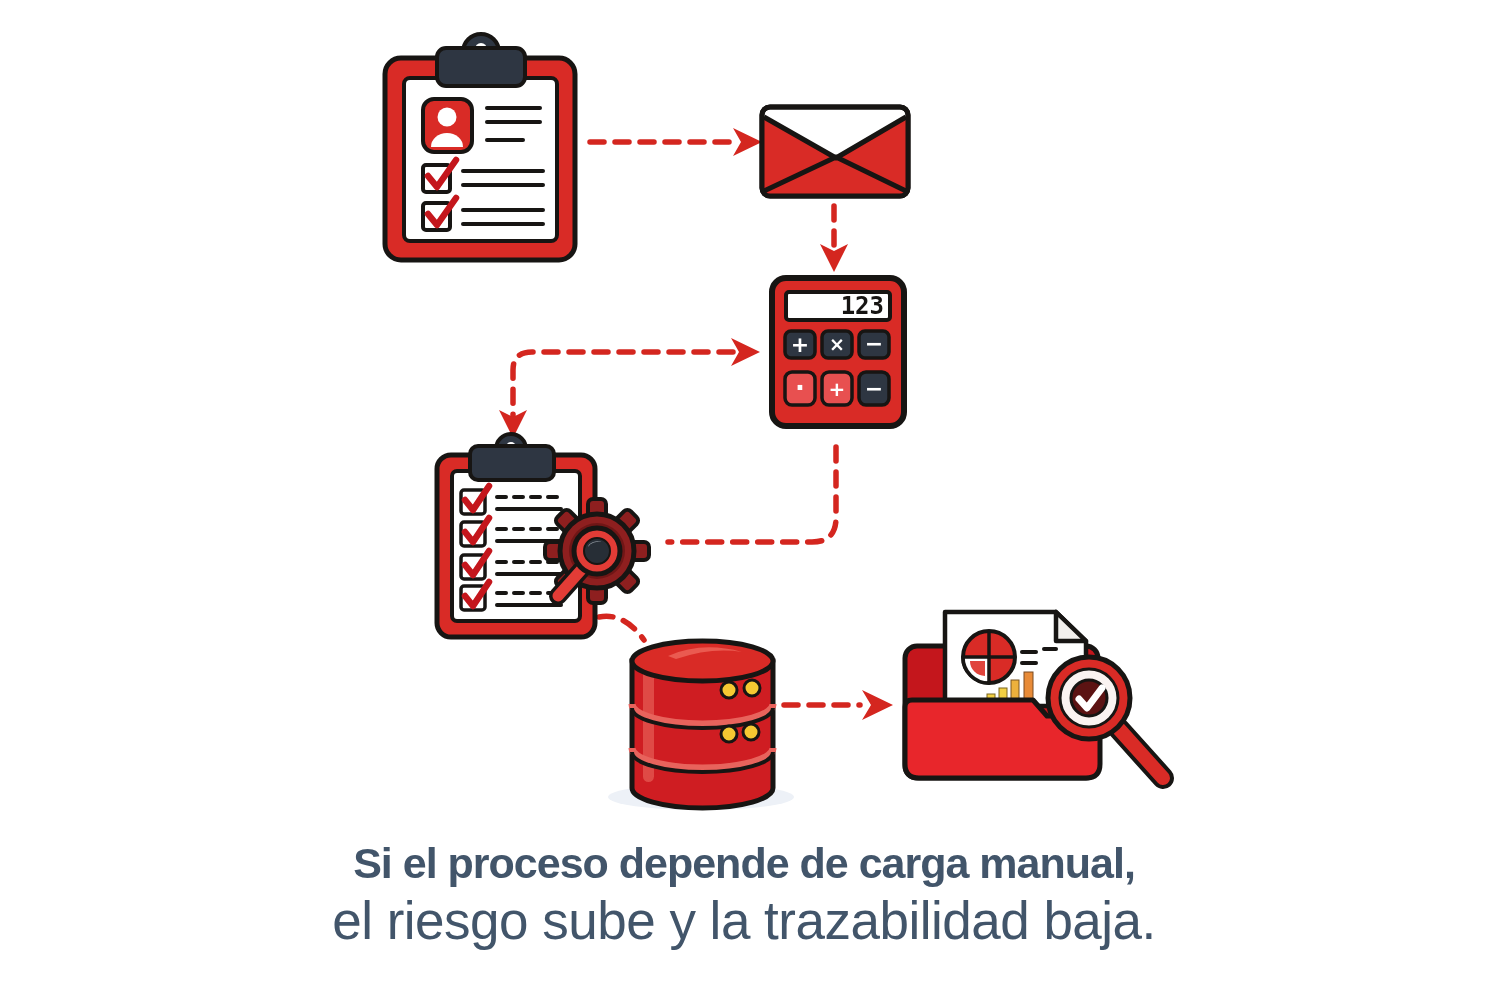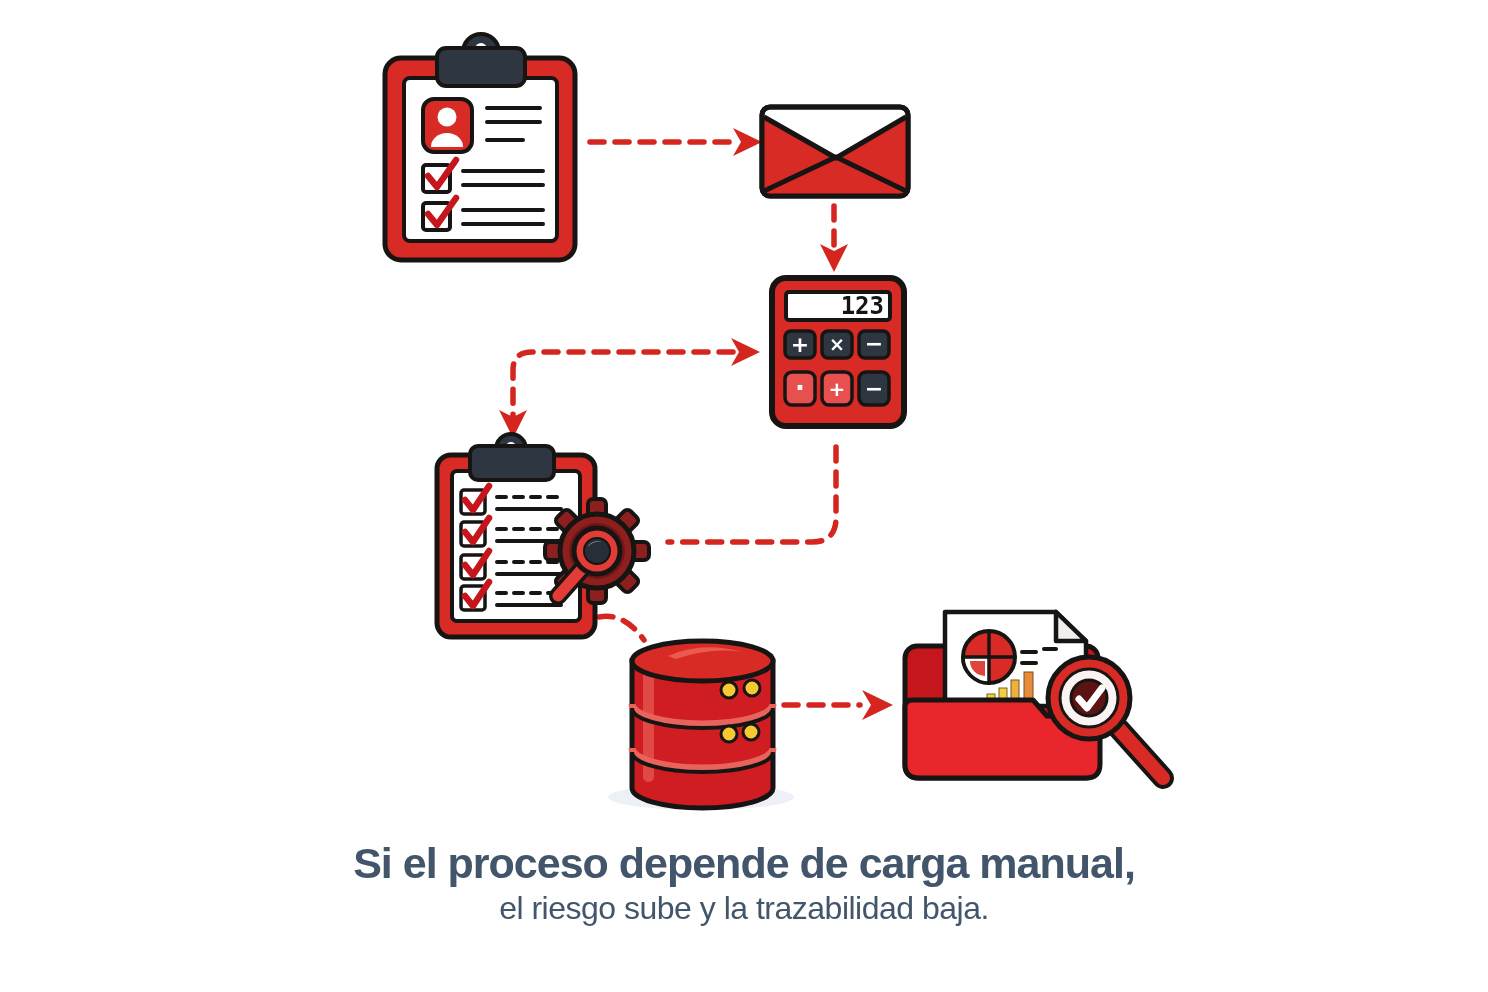--- a/index.html
+++ b/index.html
@@ -21,21 +21,21 @@
     margin-top:15px;
   }
   .caption .l1{
     display:block;
     font-size:43px;
     font-weight:700;
     letter-spacing:-1px;
   }
   .caption .l2{
     display:block;
-    font-size:32px;
+    font-size:53px;
     font-weight:400;
     letter-spacing:-0.5px;
   }
   
   .red   {fill:#d92b26;}
   .redBtn{fill:#e85050;}
   .slate {fill:#2e3642;}
   .maroon{fill:#8e1f1f;}
   .ink   {stroke:#171513;}
   .white {fill:#ffffff;}

